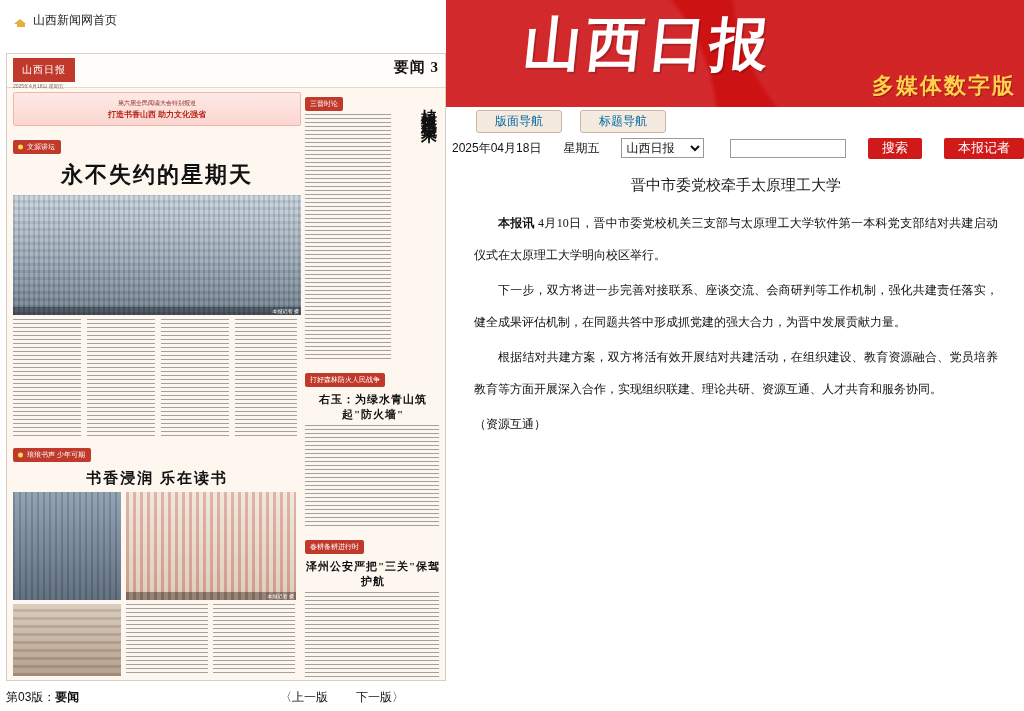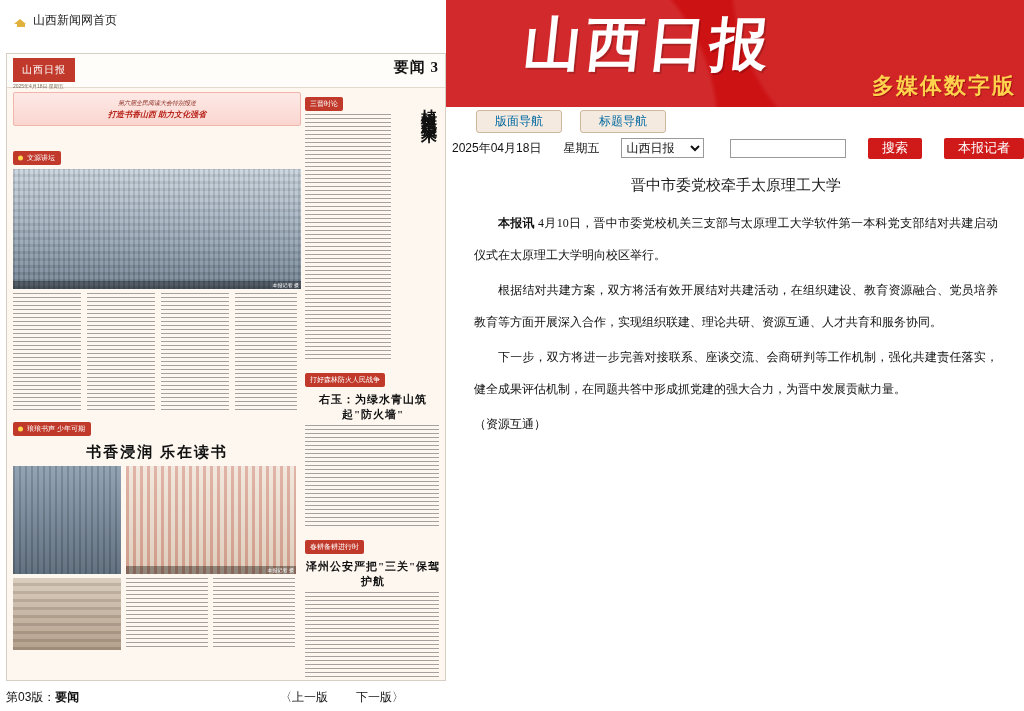--- a/index.html
+++ b/index.html
@@ -119,30 +119,29 @@
   }
   .col-right {
     position: absolute;
     left: 298px; top: 4px;
     width: 136px; height: 584px;
   }
 
   .banner-pill {
     position: relative;
     height: 34px;
-    margin-bottom: 20px;
+    margin-bottom: 9px;
     background: linear-gradient(#fde9e6, #fbd6d0);
     border: 1px solid #f0b6ad;
     border-radius: 2px;
     display: flex;
     flex-direction: column;
     align-items: center;
     justify-content: center;
     gap: 1px;
-    font-style: italic;
   }
   .banner-pill .l1 { font-size: 6px; color: #8a2a20; }
   .banner-pill .l2 { font-size: 8px; color: #b8241a; font-weight: bold; }
 
   .tagline {
     display: inline-block;
     background: #c0392b;
     color: #fff;
     font-size: 7px;
     padding: 2px 6px 2px 14px;
@@ -449,20 +448,21 @@
 
           <div class="banner-pill">
             <span class="l1">第六届全民阅读大会特别报道</span>
             <span class="l2">打造书香山西 助力文化强省</span>
           </div>
 
           <div style="text-align:left;">
             <span class="tagline">文源讲坛</span>
           </div>
 
+          <div class="headline-big">永不失约的星期天</div>
 
           <div class="photo crowd" style="height:120px;">
             <span class="cap">本报记者 摄</span>
           </div>
 
           <div style="display:flex;gap:6px;margin-top:4px;">
             <div class="txtblock" style="width:68px;height:118px;"></div>
             <div class="txtblock" style="width:68px;height:118px;"></div>
             <div class="txtblock" style="width:68px;height:118px;"></div>
             <div class="txtblock" style="width:62px;height:118px;"></div>
@@ -551,19 +551,19 @@
       </select>
       <input class="search-input" type="text" placeholder="" style="">
       <button class="btn-red">搜索</button>
       <button class="btn-red">本报记者</button>
     </div>
 
     <div class="article">
       <div class="article-kicker">晋中市委党校牵手太原理工大学</div>
       <div class="article-body">
         <p><b>本报讯</b> <span>4月10日，晋中市委党校机关三支部与太原理工大学软件第一本科党支部结对共建启动仪式在太原理工大学明向校区举行。</span></p>
+        <p>下一步，双方将进一步完善对接联系、座谈交流、会商研判等工作机制，强化共建责任落实，健全成果评估机制，在同题共答中形成抓党建的强大合力，为晋中发展贡献力量。</p>
         <p>根据结对共建方案，双方将活有效开展结对共建活动，在组织建设、教育资源融合、党员培养教育等方面开展深入合作，实现组织联建、理论共研、资源互通、人才共育和服务协同。</p>
-        <p>下一步，双方将进一步完善对接联系、座谈交流、会商研判等工作机制，强化共建责任落实，健全成果评估机制，在同题共答中形成抓党建的强大合力，为晋中发展贡献力量。</p>
         <p style="text-indent:0;">（资源互通）</p>
       </div>
     </div>
   </div>
 </div>
 
 </body></html>

